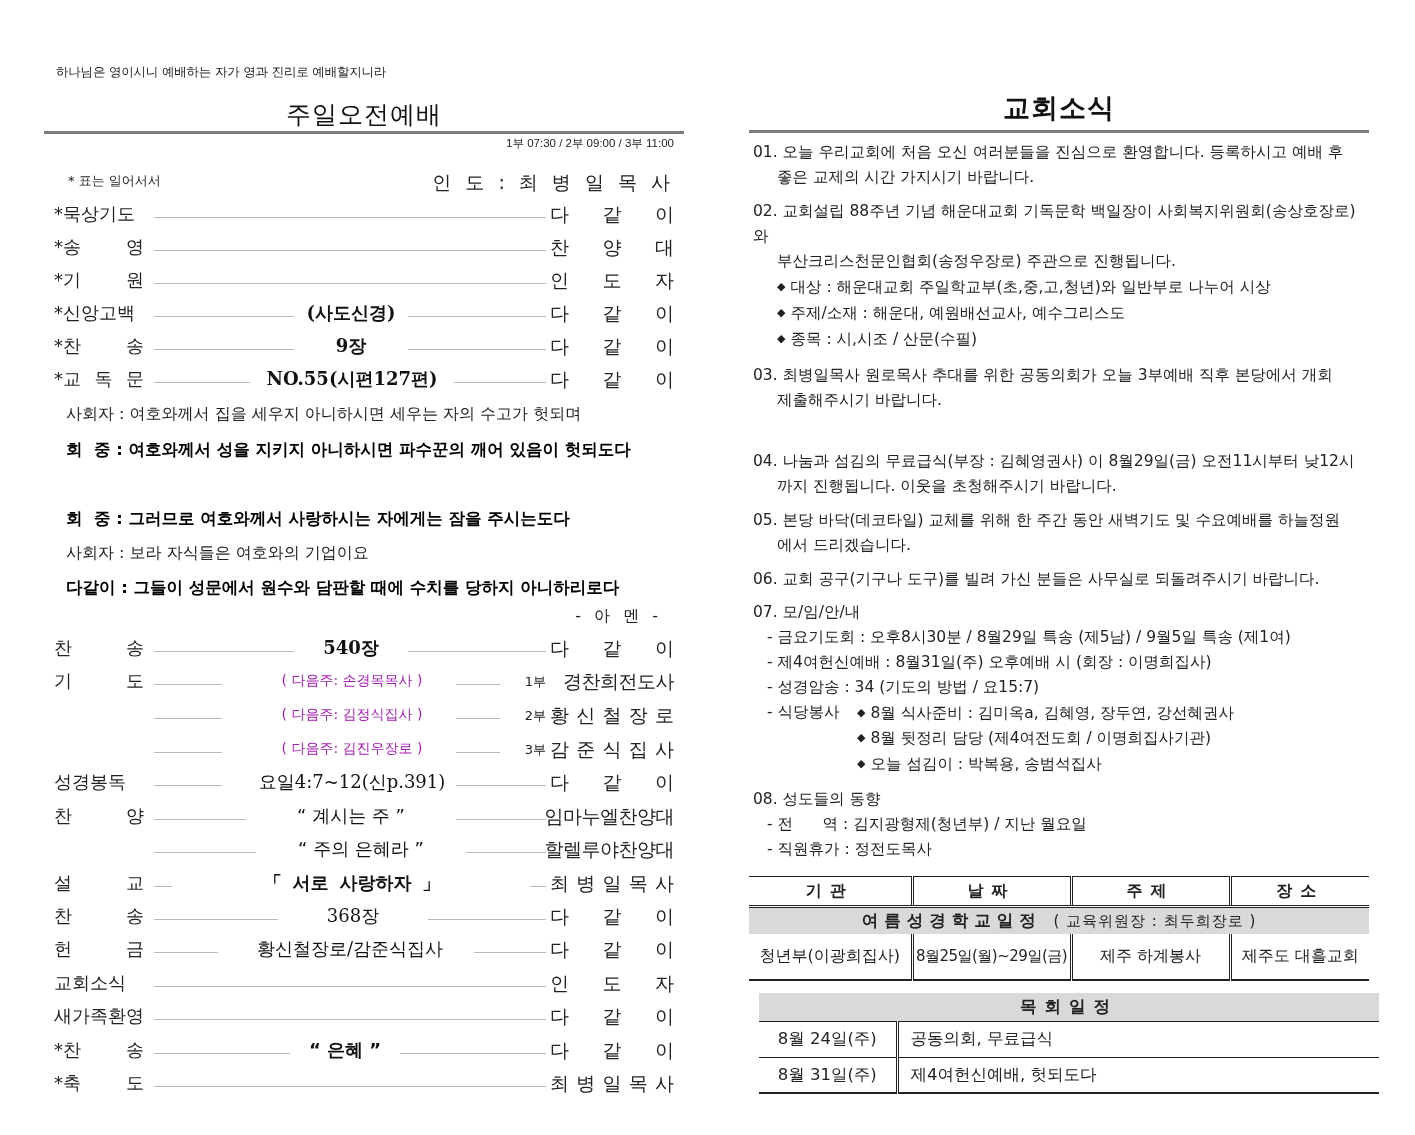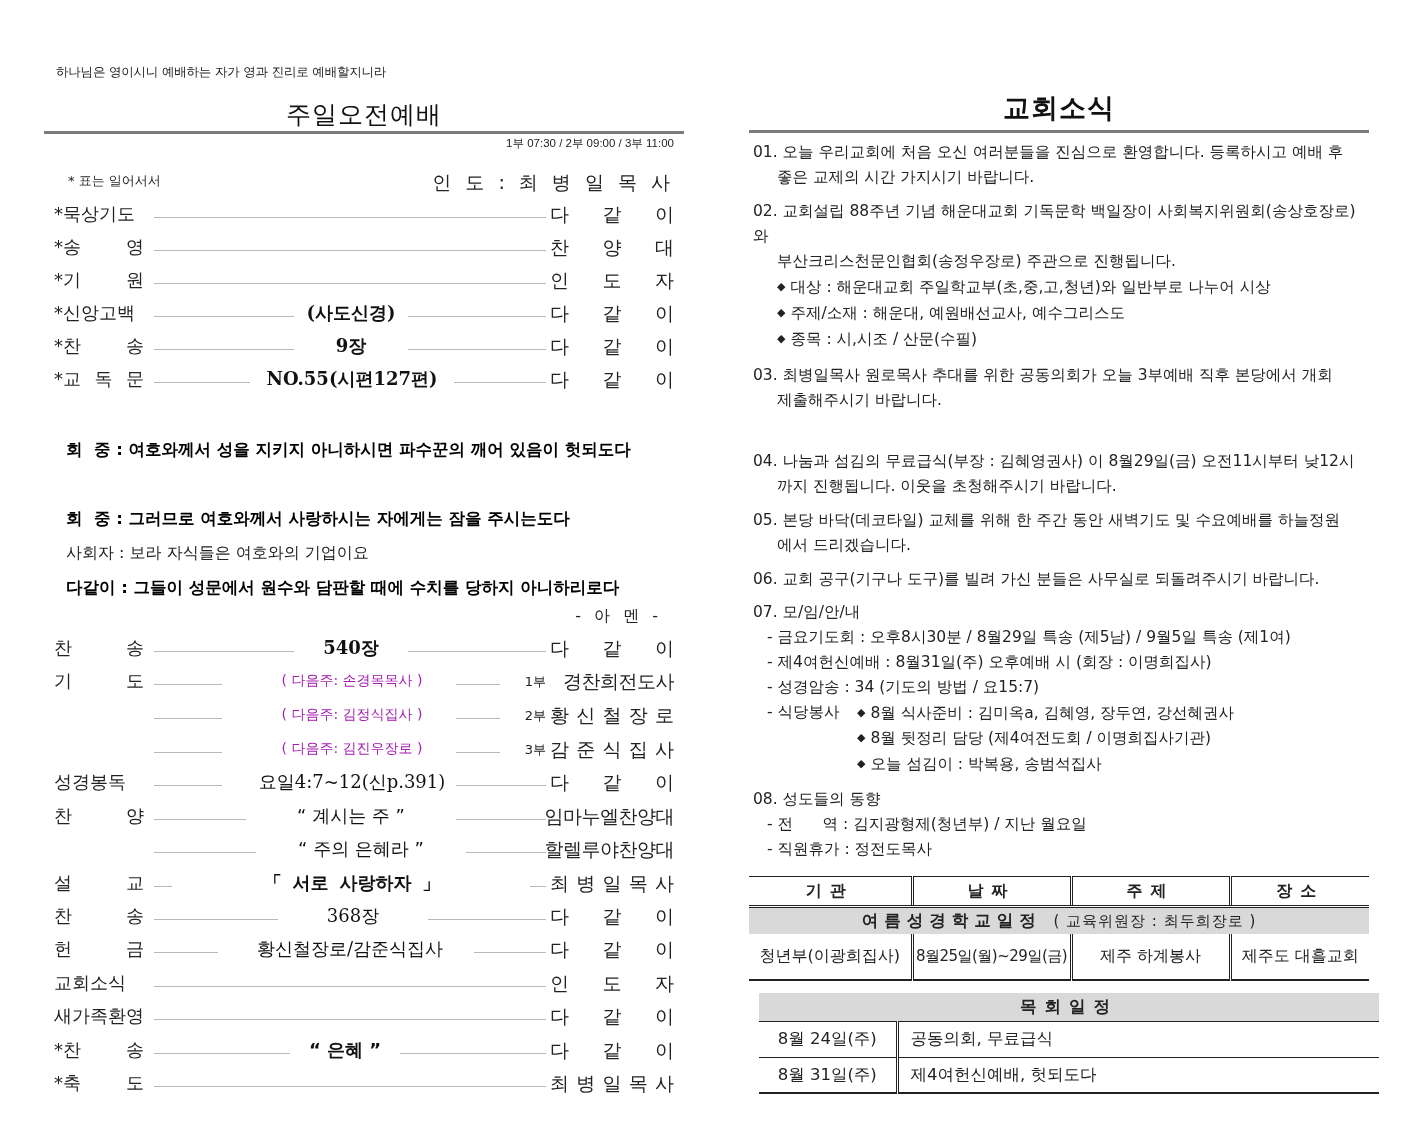--- a/index.html
+++ b/index.html
@@ -135,20 +135,21 @@
     <span class="line" style="left:110px;width:96px"></span>
     <span class="mid serif" style="left:206px;width:204px">NO.55(시편127편)</span>
     <span class="line" style="left:410px;width:92px"></span>
     <span class="who">
         <span>다</span>
         <span>같</span>
         <span>이</span>
       </span>
   </div>
 
+  <div class="resp" style="top:404px"><span>사회자</span> : <span>여호와께서 집을 세우지 아니하시면 세우는 자의 수고가 헛되며</span></div>
   <div class="resp bold" style="top:439px"><span style="white-space:pre">회  중</span> : <span>여호와께서 성을 지키지 아니하시면 파수꾼의 깨어 있음이 헛되도다</span></div>
   <div class="resp bold" style="top:508px"><span style="white-space:pre">회  중</span> : <span>그러므로 여호와께서 사랑하시는 자에게는 잠을 주시는도다</span></div>
   <div class="resp" style="top:543px"><span>사회자</span> : <span>보라 자식들은 여호와의 기업이요</span></div>
   <div class="resp bold" style="top:577px"><span>다같이</span> : <span>그들이 성문에서 원수와 담판할 때에 수치를 당하지 아니하리로다</span></div>
   <div class="amen">- 아 멘 -</div>
 
   <div class="row" style="top:636px">
     <span class="lbl">
         <span>찬</span>
         <span>송</span>

